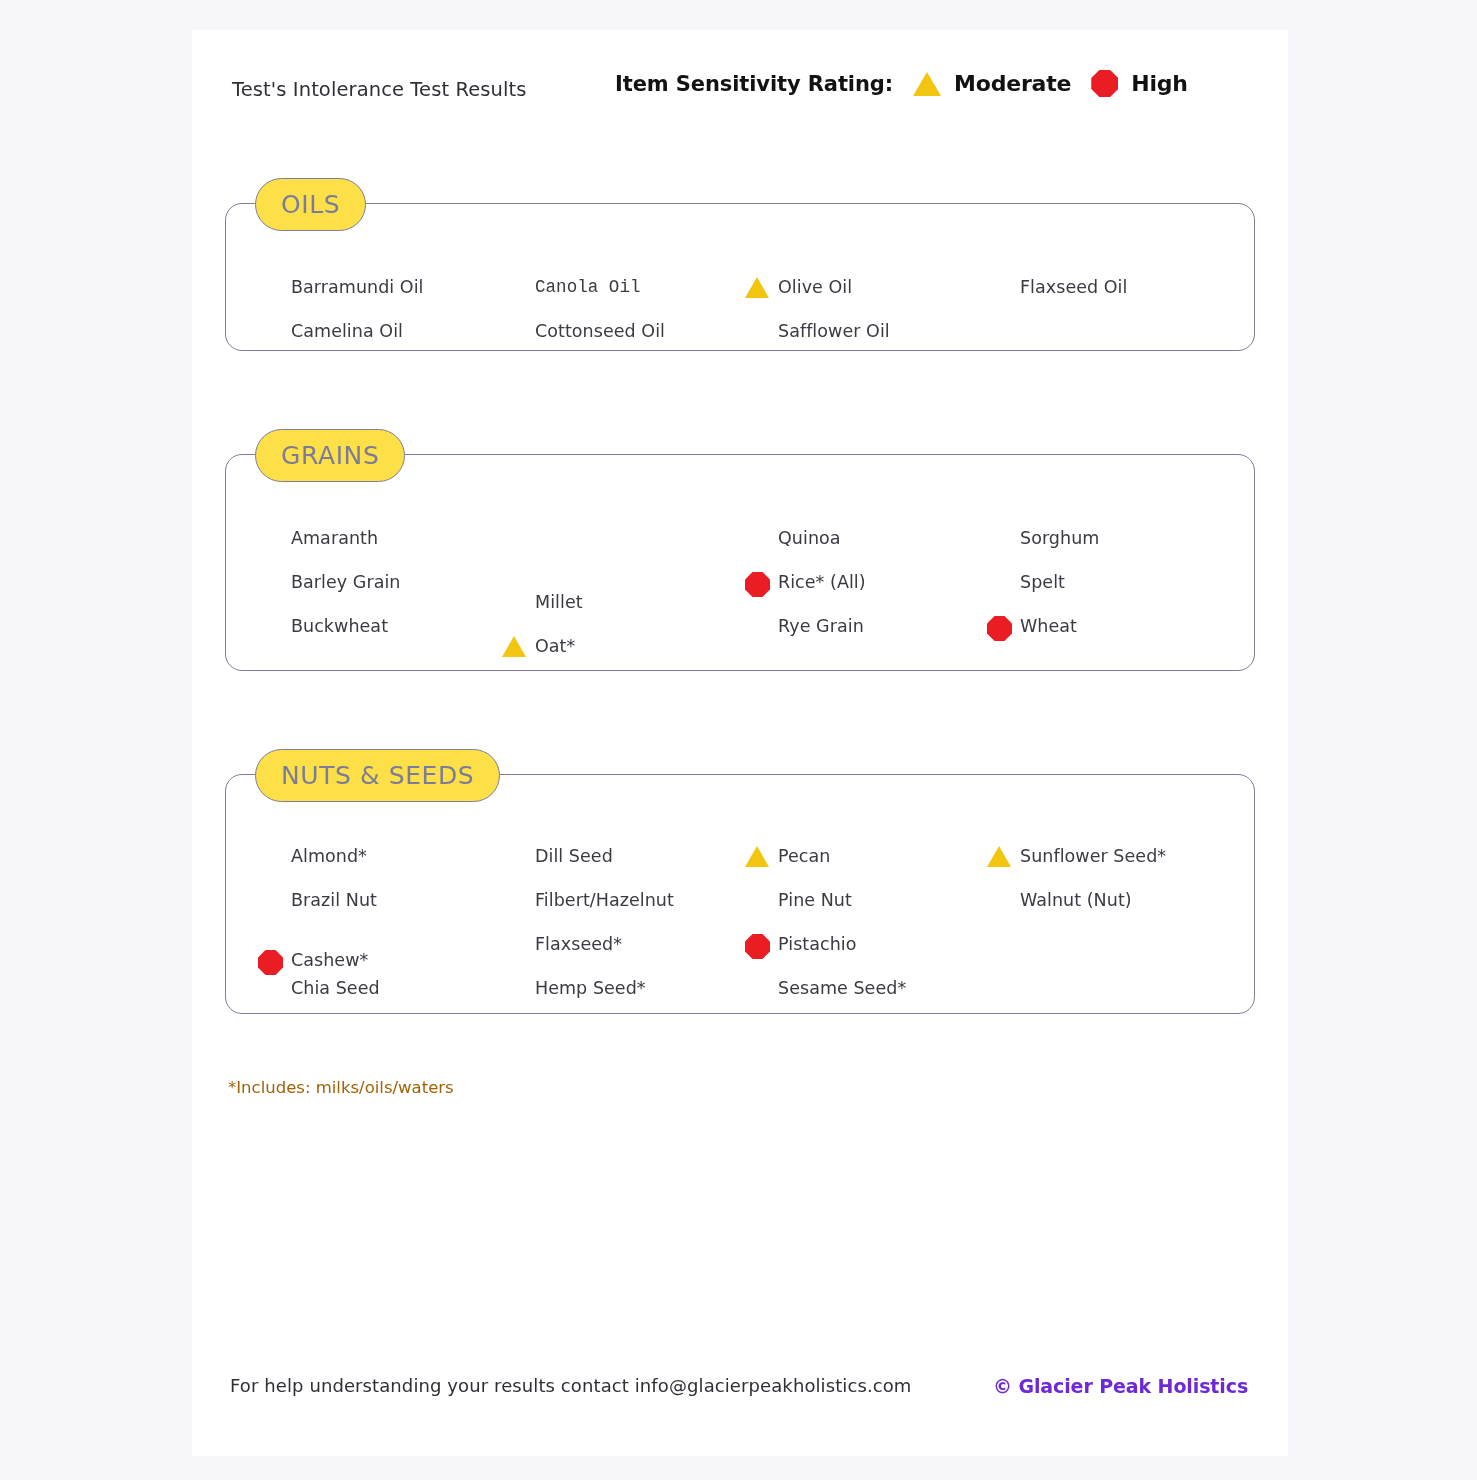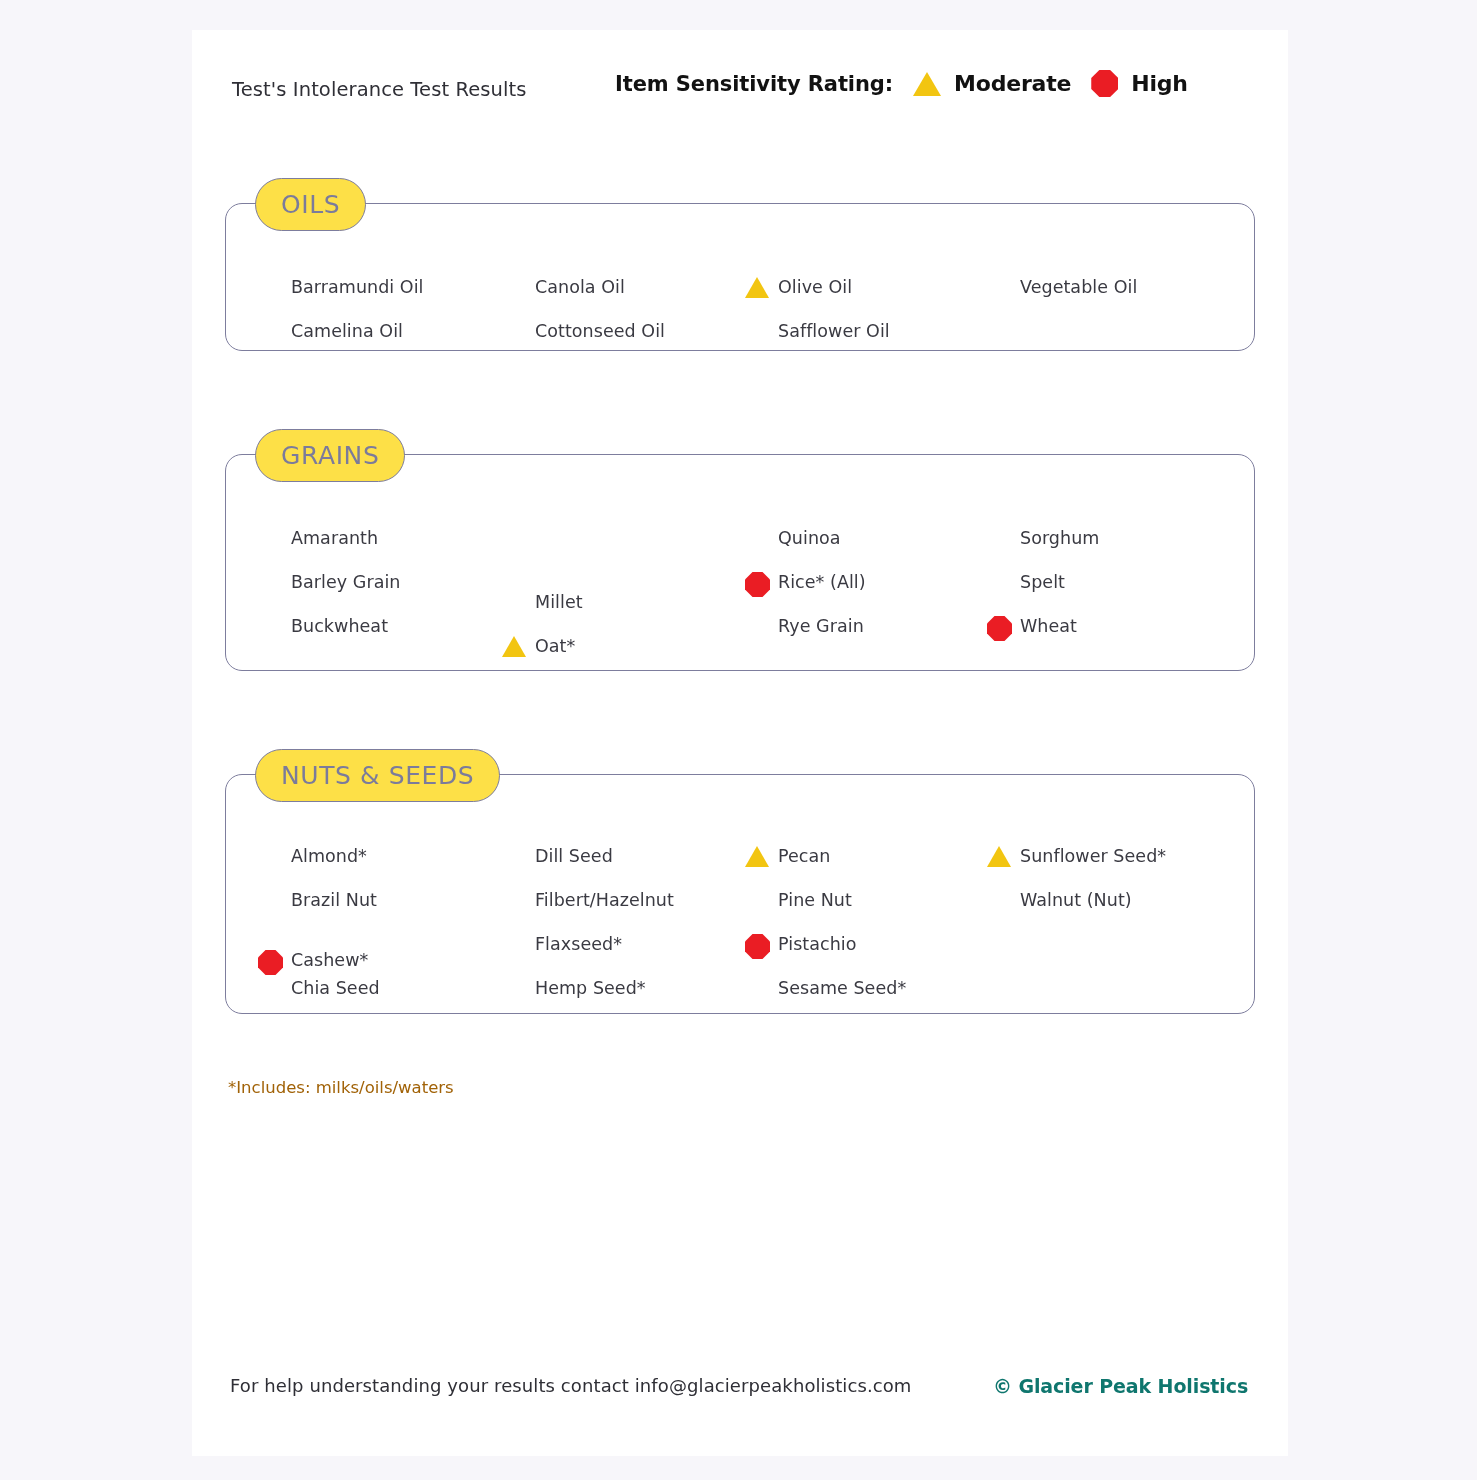--- a/index.html
+++ b/index.html
@@ -196,21 +196,21 @@
     color: #2f2f36;
     letter-spacing: .1px;
   }
 
   .footer-copy {
     position: absolute;
     left: 763px;
     top: 0;
     font-size: 19px;
     font-weight: bold;
-    color: #0f766e;
+    color: #6d28d9;
     letter-spacing: -.1px;
   }
 </style>
 </head>
 <body>
 
 <div class="page">
   <div class="sheet">
 
     <div class="header">
@@ -237,35 +237,35 @@
           <div class="sec-pill">
             <span class="sec-pill-label">OILS</span>
           </div>
           <div class="items" style="top: 25px; height: 148px;">
             <div class="item" style="left: 66px; top: 72px;">
               <span class="item-label">Barramundi Oil</span>
             </div>
             <div class="item" style="left: 66px; top: 116px;">
               <span class="item-label">Camelina Oil</span>
             </div>
-            <div class="item" style="left: 310px; top: 72px;">
+            <div class="item" style="left: 310px; top: 72px; font-family: Liberation Mono, monospace;">
               <span class="item-label">Canola Oil</span>
             </div>
             <div class="item" style="left: 310px; top: 116px;">
               <span class="item-label">Cottonseed Oil</span>
             </div>
             <div class="item" style="left: 553px; top: 72px;">
               <span class="mark tri sm"></span>
               <span class="item-label">Olive Oil</span>
             </div>
             <div class="item" style="left: 553px; top: 116px;">
               <span class="item-label">Safflower Oil</span>
             </div>
             <div class="item" style="left: 795px; top: 72px;">
-              <span class="item-label">Vegetable Oil</span>
+              <span class="item-label">Flaxseed Oil</span>
             </div>
           </div>
         </div>
         <div class="section" style="top: 399px;">
           <div class="sec-box" style="height: 217px;"></div>
           <div class="sec-pill">
             <span class="sec-pill-label">GRAINS</span>
           </div>
           <div class="items" style="top: 25px; height: 217px;">
             <div class="item" style="left: 66px; top: 72px;">

